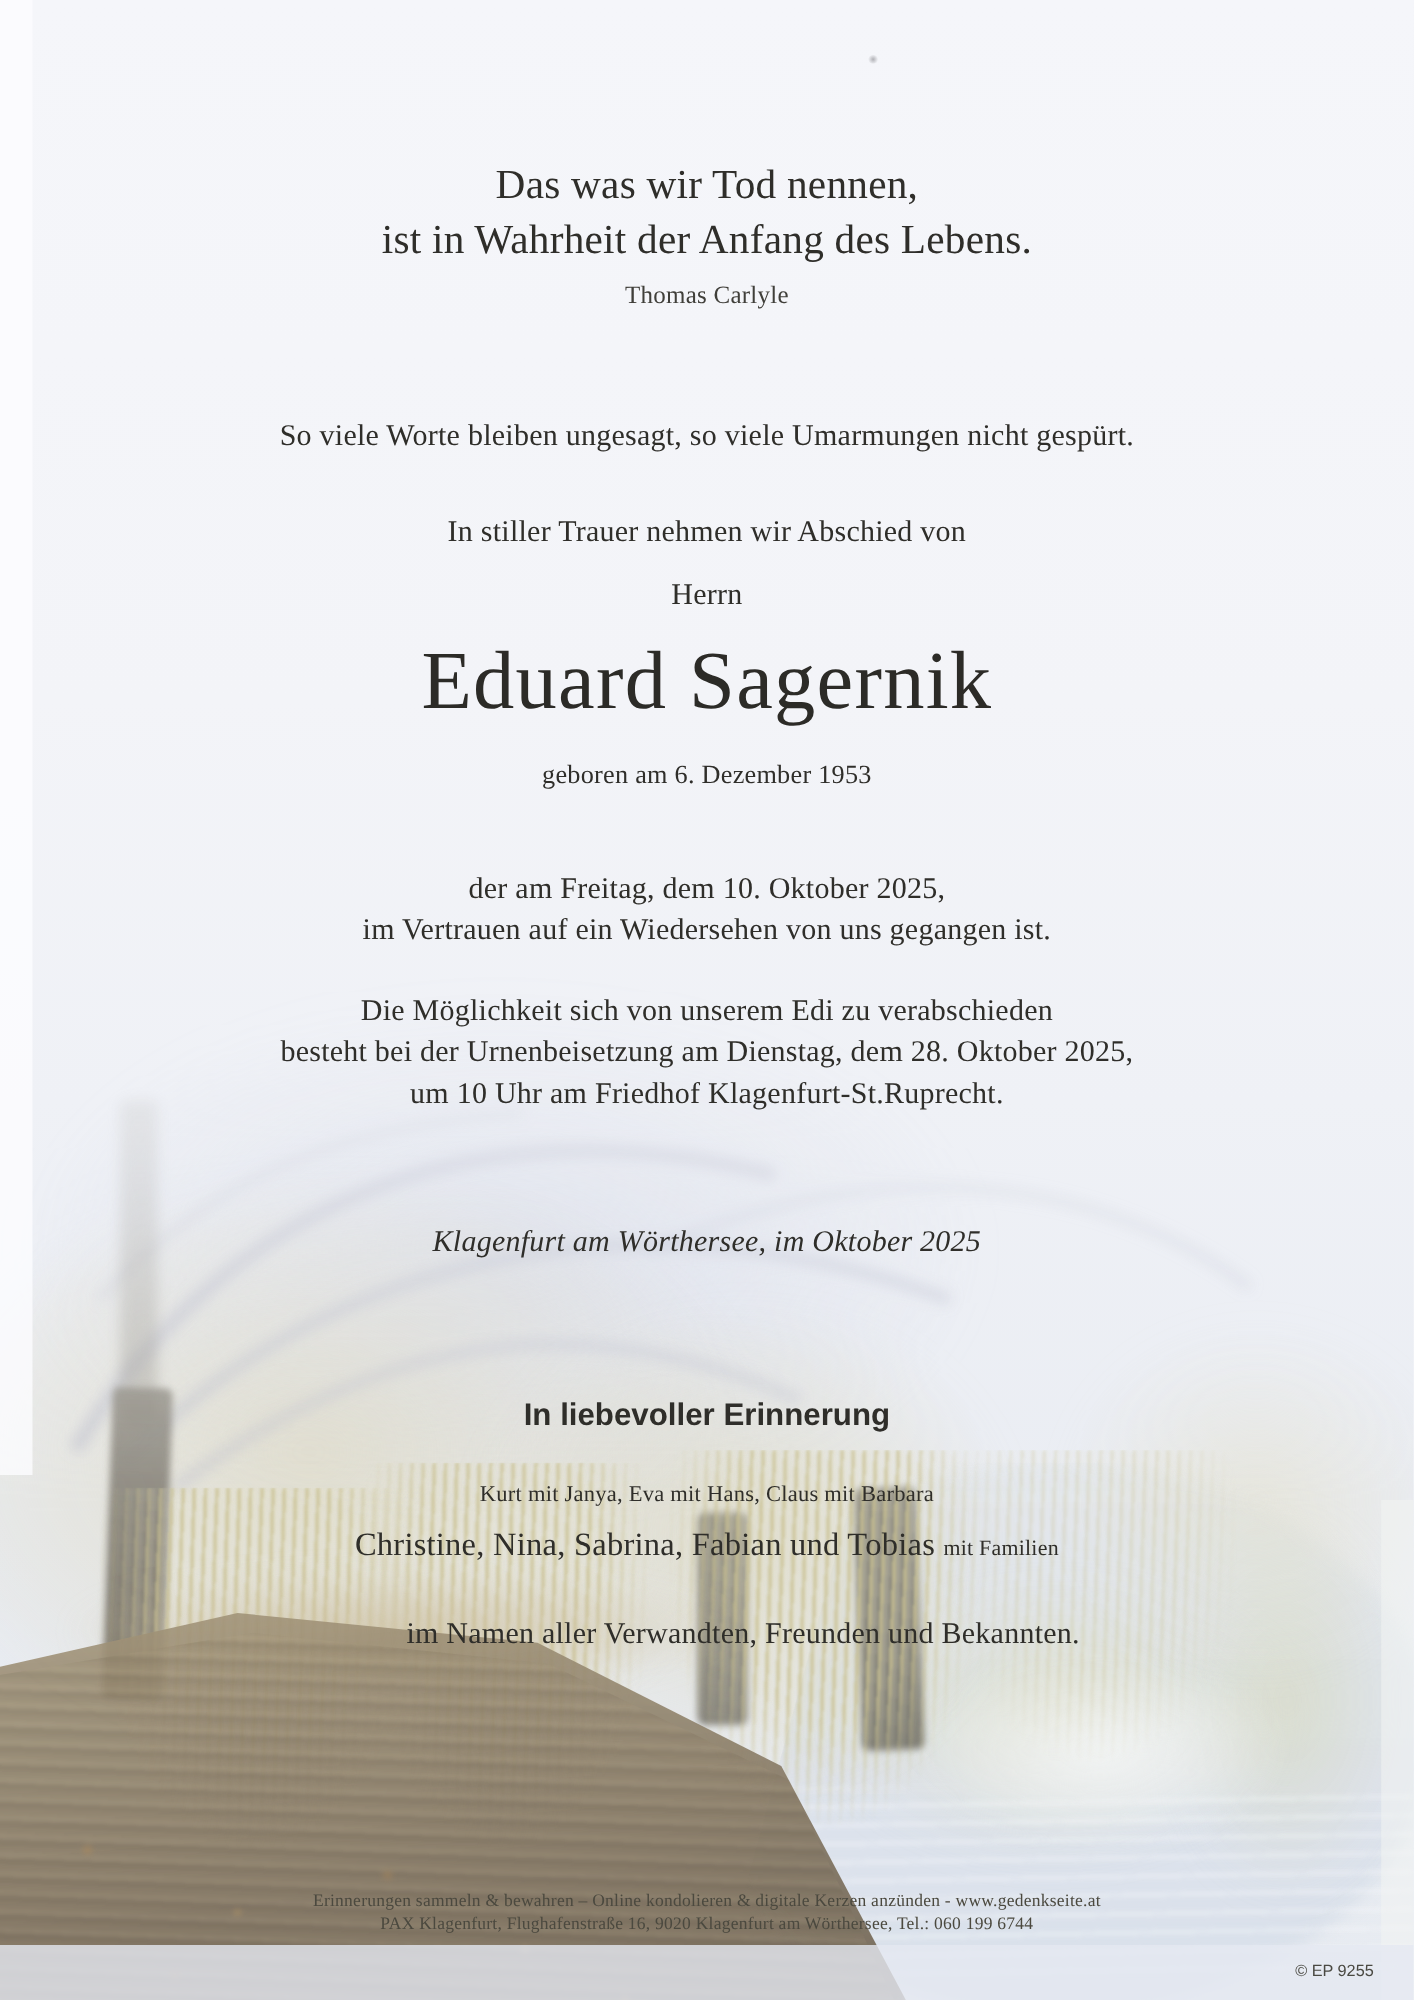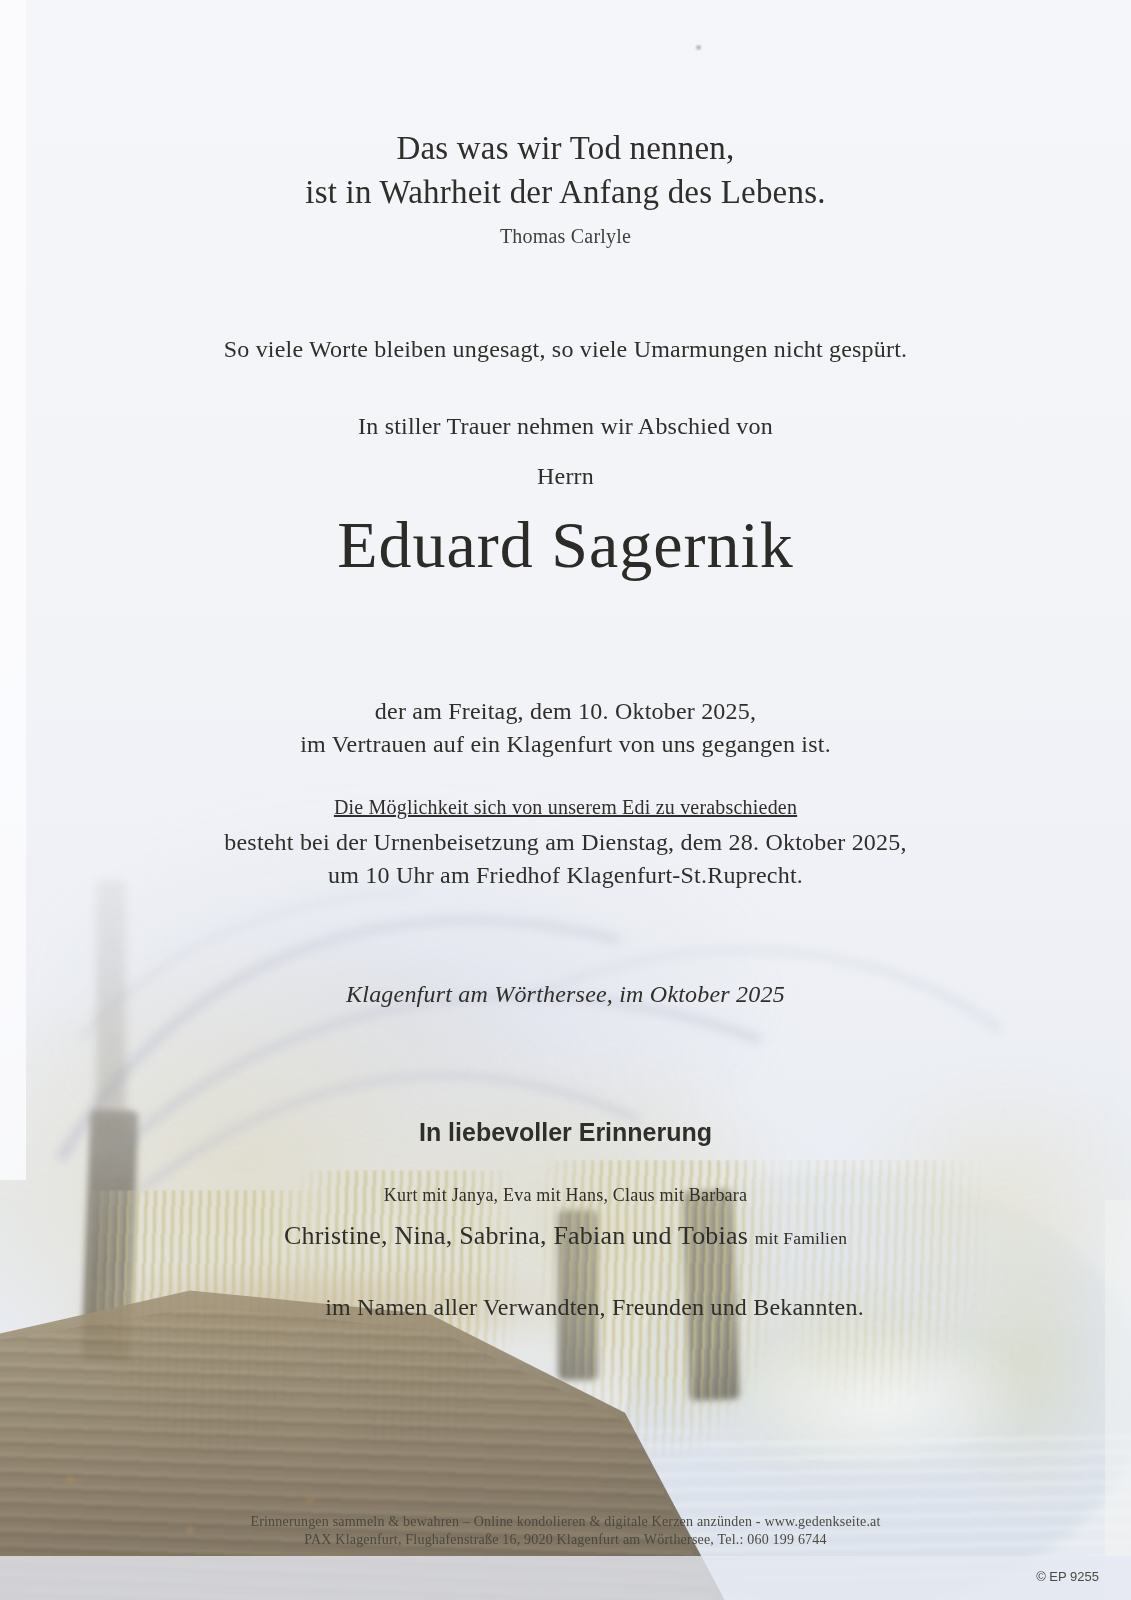--- a/index.html
+++ b/index.html
@@ -88,21 +88,21 @@
   .quote1{top:131px;font-size:33px;}
   .quote2{top:175px;font-size:33px;}
   .attribution{top:226px;font-size:20px;color:#403f3a;}
   .intro1{top:337px;font-size:24px;}
   .intro2{top:370px;font-size:24px;margin-top:44px;}
   .salutation{top:464px;font-size:24px;}
   .name{top:510px;font-size:66px;letter-spacing:1px;color:#2c2b27;}
   .birth{top:608px;font-size:21px;}
   .death1{top:699px;font-size:24px;}
   .death2{top:732px;font-size:24px;}
-  .fw1{top:797px;font-size:20px;text-decoration:underline;}
+  .fw1{top:797px;font-size:24px;}
   .fw2{top:830px;font-size:24px;}
   .fw3{top:863px;font-size:24px;}
   .dateline{top:982px;font-size:24px;font-style:italic;}
   .memory{top:1119px;font-size:25px;font-weight:700;
     font-family:"Liberation Sans","DejaVu Sans",sans-serif;letter-spacing:0;}
   .mourn1{top:1186px;font-size:18px;}
   .mourn2{top:1222px;font-size:26px;}
   .mourn2 .suffix{font-size:17.5px;}
   .mourn3{top:1295px;font-size:24px;padding-left:29px;}
   .footer1{top:1515px;font-size:14px;color:var(--footer-ink);}
@@ -159,23 +159,24 @@
 
   <div class="t quote1">Das was wir Tod nennen,</div>
   <div class="t quote2">ist in Wahrheit der Anfang des Lebens.</div>
   <div class="t attribution">Thomas Carlyle</div>
 
   <div class="t intro1">So viele Worte bleiben ungesagt, so viele Umarmungen nicht gespürt.</div>
   <div class="t intro2">In stiller Trauer nehmen wir Abschied von</div>
 
   <div class="t salutation">Herrn</div>
   <div class="t name">Eduard Sagernik</div>
+  <div class="t birth">geboren am 6. Dezember 1953</div>
 
   <div class="t death1">der am Freitag, dem 10. Oktober 2025,</div>
-  <div class="t death2">im Vertrauen auf ein Klagenfurt von uns gegangen ist.</div>
+  <div class="t death2">im Vertrauen auf ein Wiedersehen von uns gegangen ist.</div>
 
   <div class="t fw1">Die Möglichkeit sich von unserem Edi zu verabschieden</div>
   <div class="t fw2">besteht bei der Urnenbeisetzung am Dienstag, dem 28. Oktober 2025,</div>
   <div class="t fw3">um 10 Uhr am Friedhof Klagenfurt-St.Ruprecht.</div>
 
   <div class="t dateline">Klagenfurt am Wörthersee, im Oktober 2025</div>
 
   <div class="t memory">In liebevoller Erinnerung</div>
 
   <div class="t mourn1">Kurt mit Janya, Eva mit Hans, Claus mit Barbara</div>

